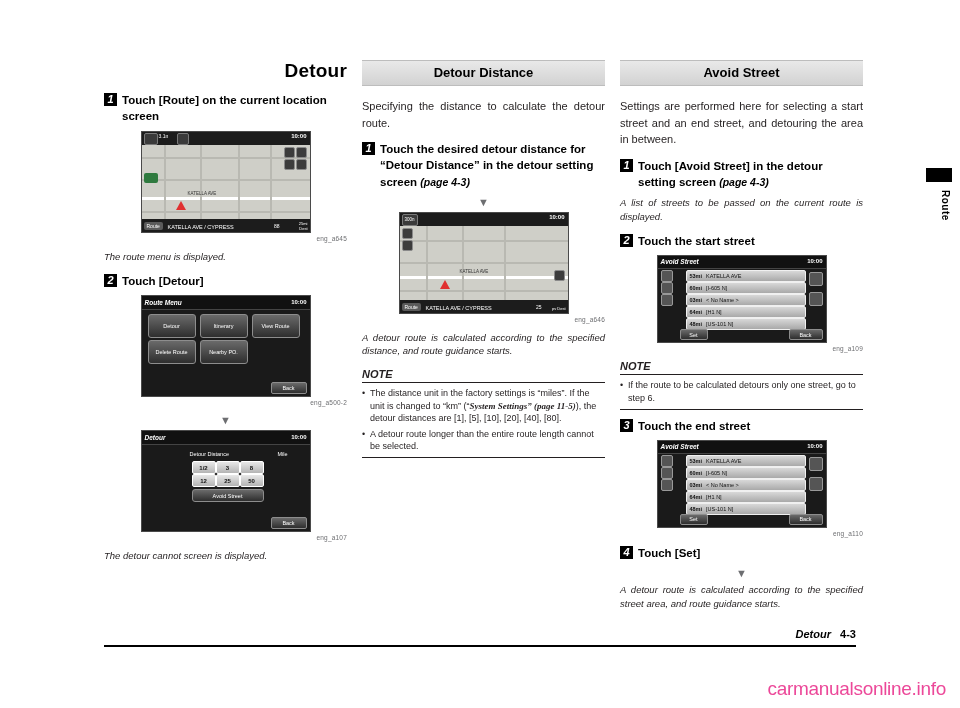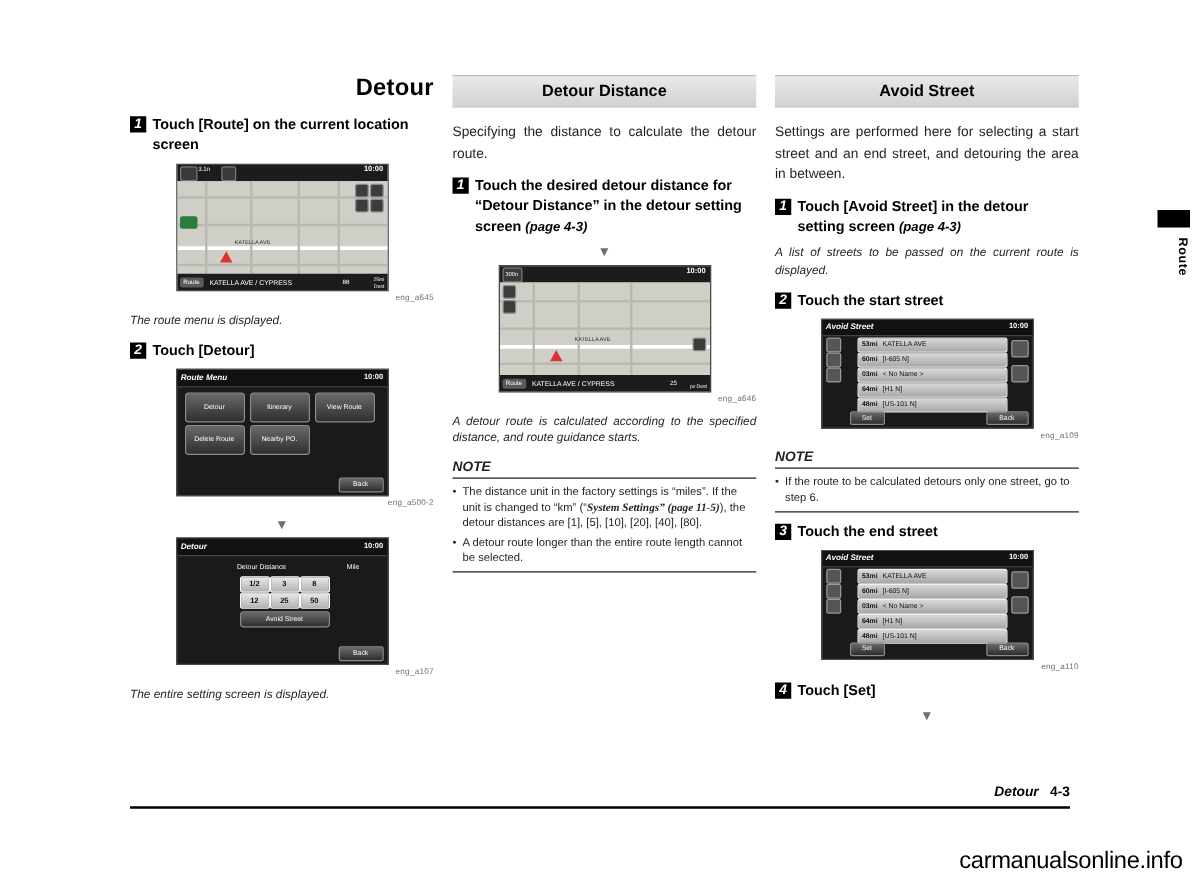--- a/index.html
+++ b/index.html
@@ -79,21 +79,21 @@
   .sidetab{
     position:absolute;right:8px;top:168px;width:26px;height:14px;background:#000;
   }
   .sidelabel{
     position:absolute;right:9px;top:190px;font-size:10px;font-weight:bold;
     writing-mode:vertical-rl;letter-spacing:.5px;
   }
 
   
   .watermark{
-    position:absolute;right:14px;bottom:8px;font-size:19px;color:#000000;
+    position:absolute;right:14px;bottom:8px;font-size:19px;color:#ec4899;
     letter-spacing:-.3px;font-weight:normal;
   }
 
   
   .shot{position:relative;margin:0 auto;background:#000;border:1px solid #4a4a4a;}
 
   
   .map{width:168px;height:100px;background:#d9d9d6;}
   .map .mtop{position:absolute;left:0;top:0;right:0;height:13px;background:#1c1c1c;}
   .map .clock{position:absolute;right:3px;top:1px;color:#fff;font-size:6px;font-weight:bold;}
@@ -235,21 +235,21 @@
       <div class="dbtn" style="left:74px;top:30px;width:22px;height:11px;">3</div>
       <div class="dbtn" style="left:98px;top:30px;width:22px;height:11px;">8</div>
       <div class="dbtn" style="left:50px;top:43px;width:22px;height:11px;">12</div>
       <div class="dbtn" style="left:74px;top:43px;width:22px;height:11px;">25</div>
       <div class="dbtn" style="left:98px;top:43px;width:22px;height:11px;">50</div>
       <div class="btn" style="left:50px;top:58px;width:70px;height:11px;">Avoid Street</div>
       <div class="back">Back</div>
     </div>
     <div class="caption">eng_a107</div>
 
-    <p class="para small">The entire setting screen is displayed.</p>
+    <p class="para small">The detour cannot screen is displayed.</p>
   </div>
 
   <div class="col col2">
 
     <div class="sechead">Detour Distance</div>
 
     <p class="para">Specifying the distance to calculate the detour route.</p>
 
     <div class="step">
       <div class="stepnum">1</div>
@@ -412,20 +412,21 @@
     </div>
     <div class="caption">eng_a110</div>
 
     <div class="step">
       <div class="stepnum">4</div>
       <div class="steptext">Touch [Set]</div>
     </div>
 
     <div class="arrow">▼</div>
 
+    <p class="para small">A detour route is calculated according to the specified street area, and route guidance starts.</p>
   </div>
 
   <div class="footer-rule"></div>
   <div class="footer-txt">
     <span class="ital">Detour</span>
     &nbsp;&nbsp;<span>4-3</span>
   </div>
 
   <div class="sidetab"></div>
   <div class="sidelabel">Route</div>

